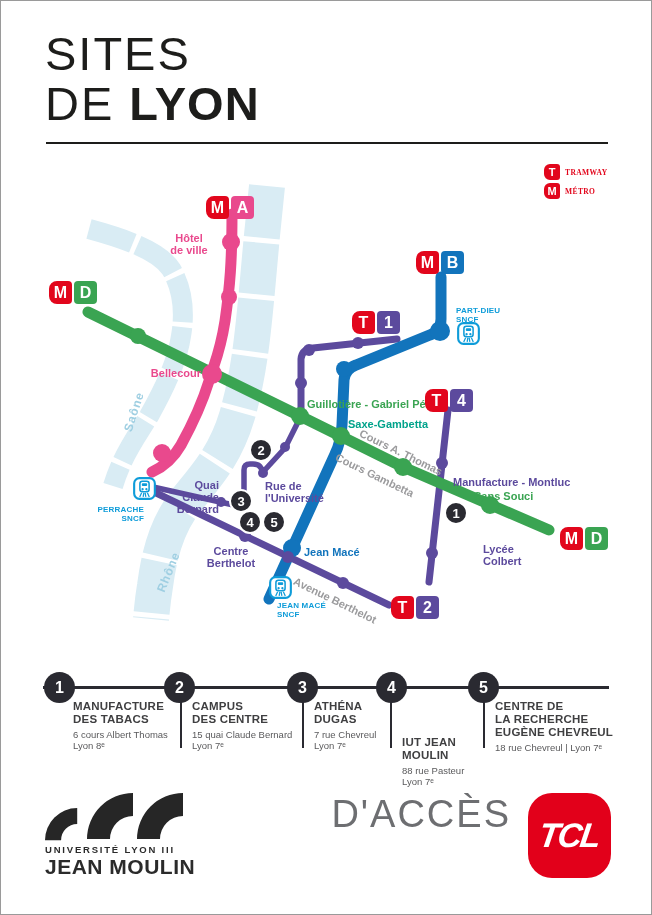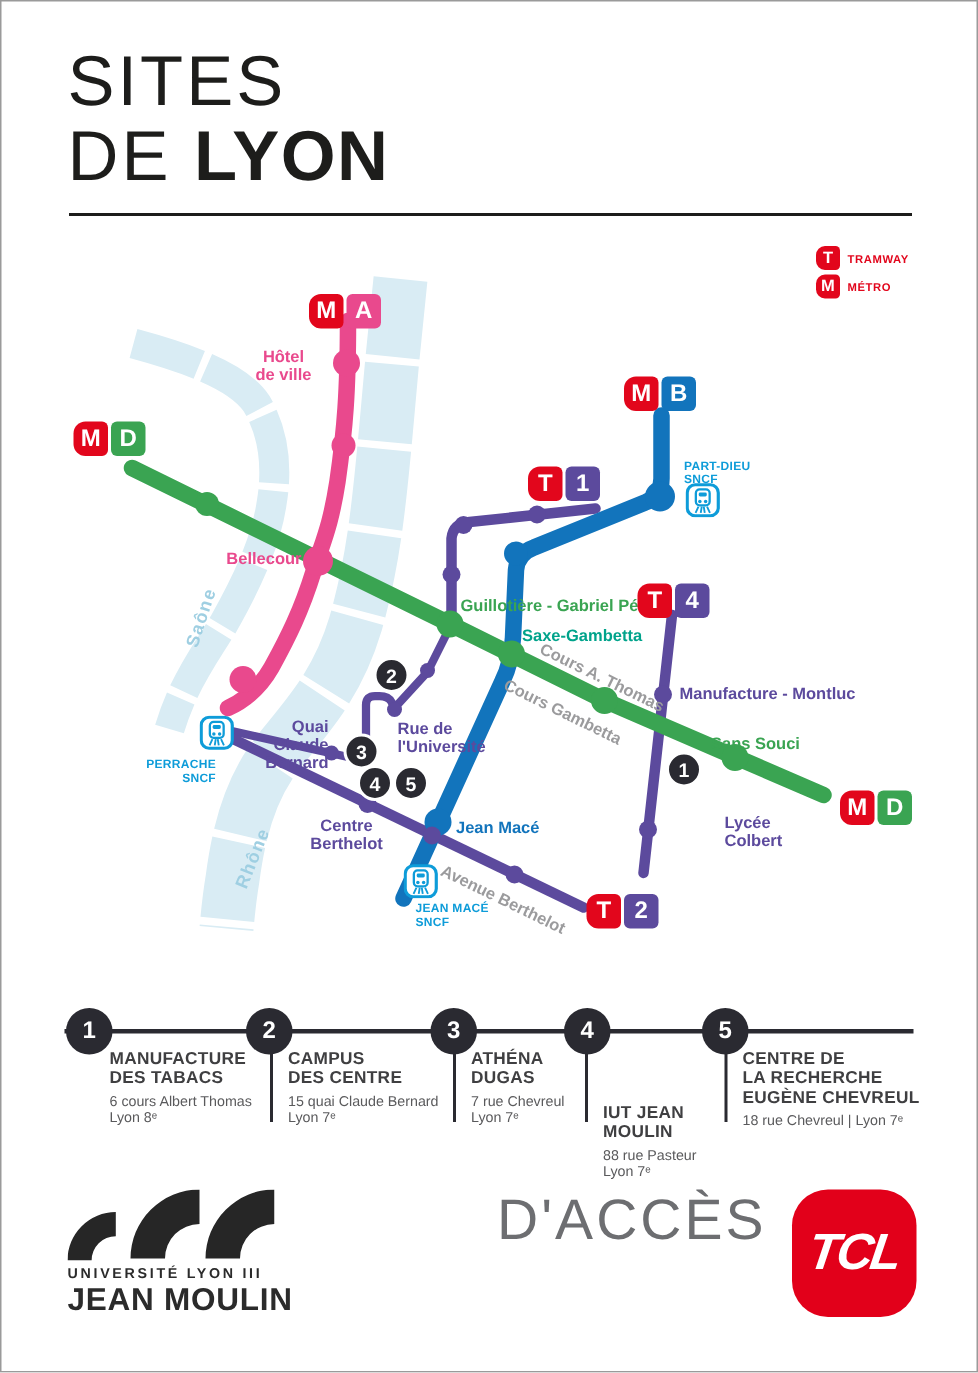--- a/index.html
+++ b/index.html
@@ -10,21 +10,21 @@
   .title{position:absolute;left:44px;top:28px;color:#1d1d1b;}
   .title .l1{font-size:47px;font-weight:300;letter-spacing:2px;line-height:50px;}
   .title .l2{font-size:47px;font-weight:300;letter-spacing:2px;line-height:50px;}
   .title .l2 b{font-weight:700;letter-spacing:1px;}
   .title-rule{position:absolute;left:45px;top:141px;width:562px;height:2px;background:#1d1d1b;}
   
   .legend{position:absolute;left:543px;top:163px;display:flex;flex-direction:column;gap:3px;}
   .legend-row{display:flex;align-items:center;gap:5px;}
   .legend-box{width:16px;height:16px;border-radius:6px 3px 3px 6px;background:#E2061C;color:#fff;
               display:flex;align-items:center;justify-content:center;font-size:11px;font-weight:700;}
-  .legend-label{color:#E2061C;font-size:7.5px;font-weight:700;letter-spacing:.4px;}
+  .legend-label{color:#E2061C;font-size:7.5px;font-weight:700;letter-spacing:.4px;font-family:Liberation Serif, serif;}
   
   .map-svg{position:absolute;left:0;top:0;z-index:1;}
   .badge{position:absolute;display:flex;gap:2px;z-index:5;}
   .badge i{width:23px;height:23px;border-radius:4px;display:flex;align-items:center;justify-content:center;
            font-style:normal;font-weight:700;font-size:16px;color:#fff;}
   .badge i.first{border-radius:8px 4px 4px 8px;background:#E2061C;}
   .bg-pink{background:#E9498D;} .bg-blue{background:#1274BC;} .bg-green{background:#3AA452;} .bg-purple{background:#5C4A9D;}
   .stn{position:absolute;z-index:4;font-size:11px;font-weight:600;line-height:12px;}
   .stn span{display:block;}
   .pink{color:#E9498D;} .green{color:#3AA452;} .teal{color:#00A38B;} .purple{color:#5C4A9D;} .blue{color:#1274BC;}
@@ -162,21 +162,21 @@
   <div class="stn sncf" style="left:455px;top:306px;">
     <span>PART-DIEU</span>
       <span>SNCF</span>
   </div>
   <div class="stn green" style="left:306px;top:397px;">
     <span>Guillotière - Gabriel Péri</span>
   </div>
   <div class="stn teal" style="left:347px;top:417px;">
     <span>Saxe-Gambetta</span>
   </div>
-  <div class="stn purple" style="left:452px;top:456px;">
+  <div class="stn purple" style="left:452px;top:475px;">
     <span>Manufacture - Montluc</span>
   </div>
   <div class="stn green" style="left:473px;top:489px;">
     <span>Sans Souci</span>
   </div>
   <div class="stn purple" style="left:158px;top:478px;width:60px;text-align:right;">
     <span>Quai Claude</span>
       <span>Bernard</span>
   </div>
   <div class="stn purple" style="left:264px;top:479px;">

